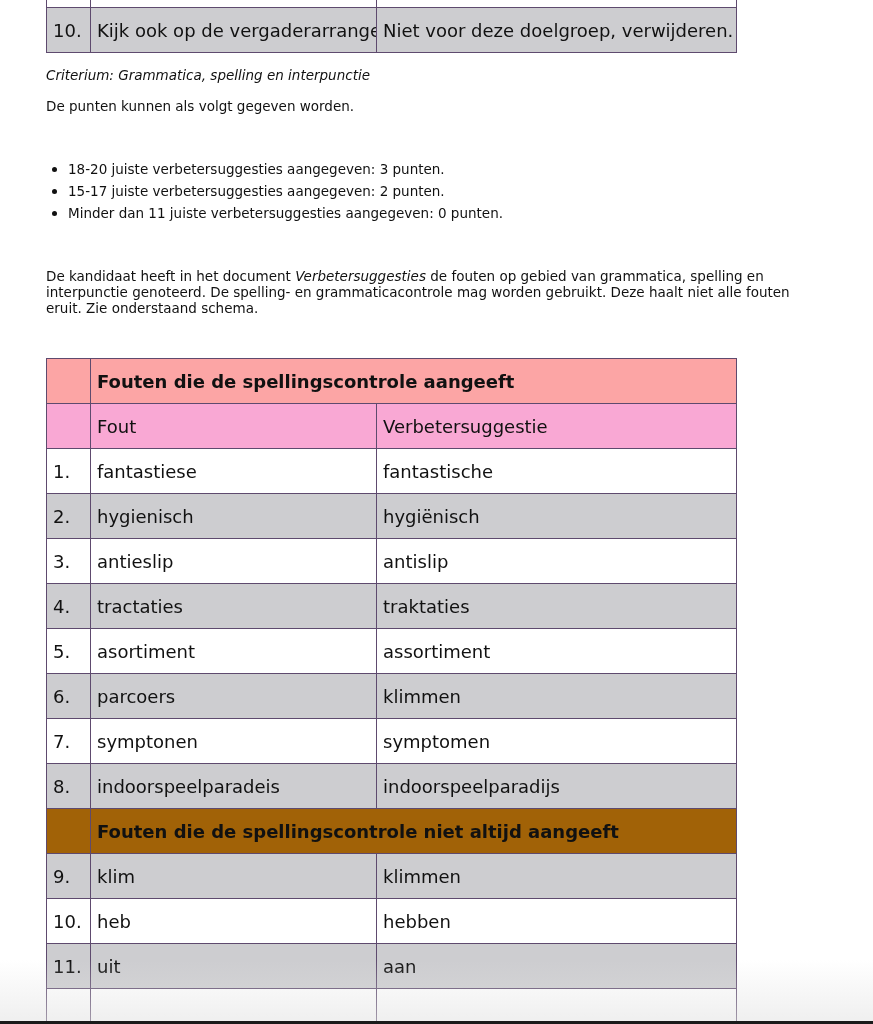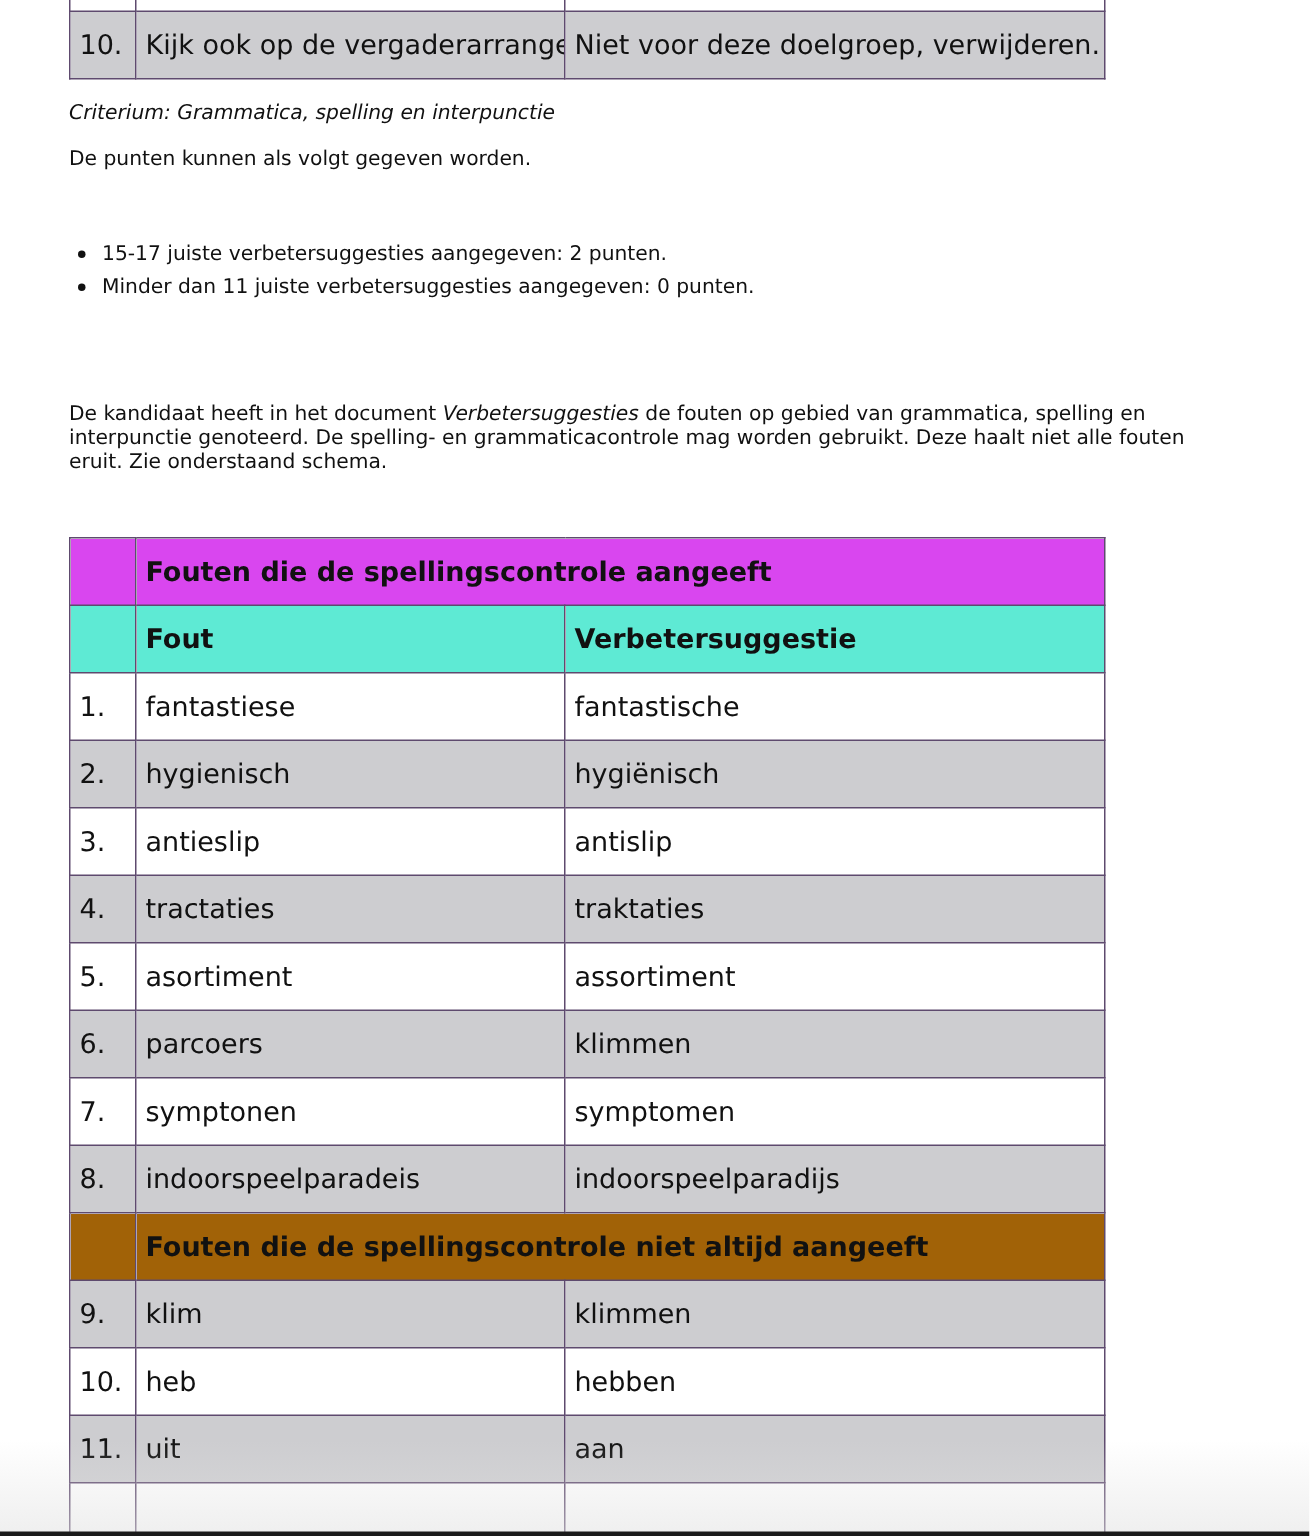--- a/index.html
+++ b/index.html
@@ -36,23 +36,23 @@
       height: 44px;
       font-size: 18px;
       white-space: nowrap;
       overflow: hidden;
     }
     table.grid col.c-num { width: 44px; }
     table.grid col.c-fout { width: 286px; }
     table.grid col.c-sugg { width: 360px; }
     .row-grey td { background: #cdcdd0; }
     .row-white td { background: #ffffff; }
-    .row-green td { background: #d946ef; font-weight: bold; }
+    .row-green td { background: #fca5a5; font-weight: bold; }
     .row-yellow td { background: #a16207; font-weight: bold; }
-    .row-head td { background: #5eead4; font-weight: bold; }
+    .row-head td { background: #f9a8d4; font-weight: normal; }
     .top-table { top: -38px; }
     .top-table td { height: 44px; }
     .criterium {
       position: absolute;
       left: 46px;
       top: 67px;
       font-style: italic;
     }
     .intro {
       position: absolute;
@@ -130,20 +130,21 @@
       <td>Niet voor deze doelgroep, verwijderen.</td>
     </tr>
   </tbody>
     </table>
 
   <div class="criterium">Criterium: Grammatica, spelling en interpunctie</div>
 
   <div class="intro">De punten kunnen als volgt gegeven worden.</div>
 
   <ul class="points">
+    <li>18-20 juiste verbetersuggesties aangegeven: 3 punten.</li>
     <li>15-17 juiste verbetersuggesties aangegeven: 2 punten.</li>
     <li>Minder dan 11 juiste verbetersuggesties aangegeven: 0 punten.</li>
   </ul>
 
   <div class="para"><span>De kandidaat heeft in het document </span><em>Verbetersuggesties</em><span> de fouten op gebied van grammatica, spelling en interpunctie genoteerd. De spelling- en grammaticacontrole mag worden gebruikt. Deze haalt niet alle fouten eruit. Zie onderstaand schema.</span></div>
 
   <table class="grid main-table">
     <colgroup>
         <col class="c-num">
         <col class="c-fout">

